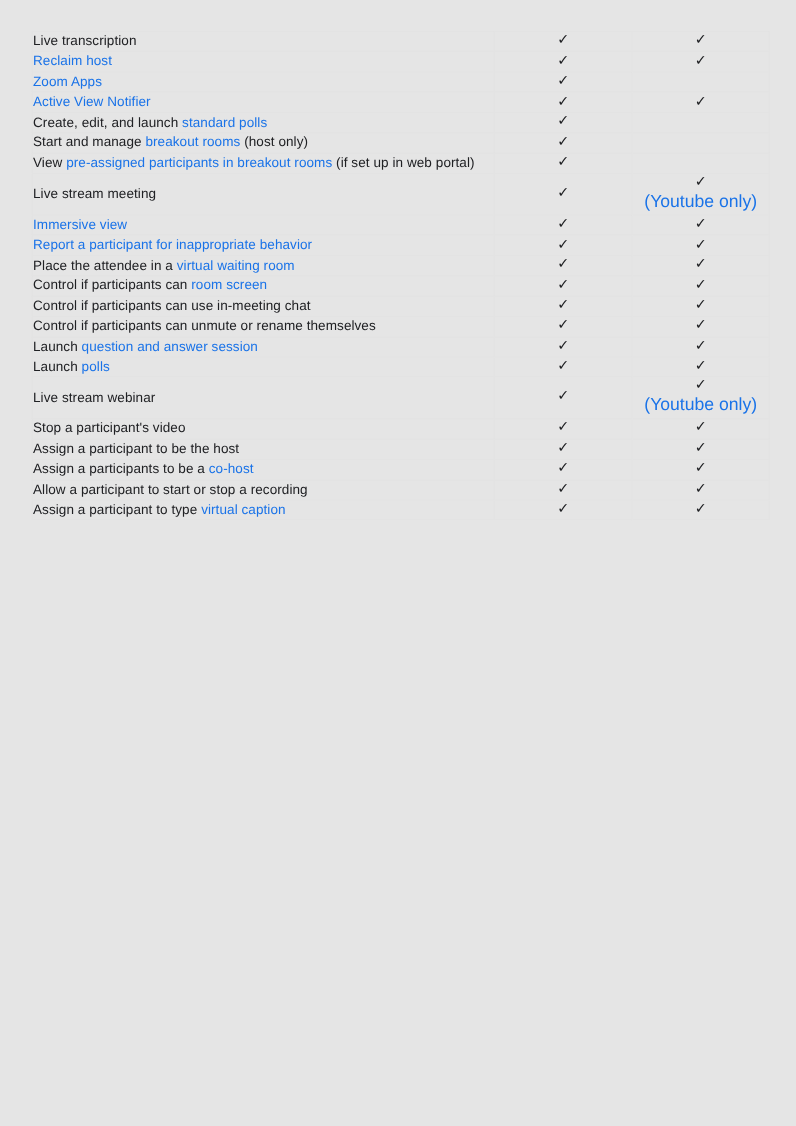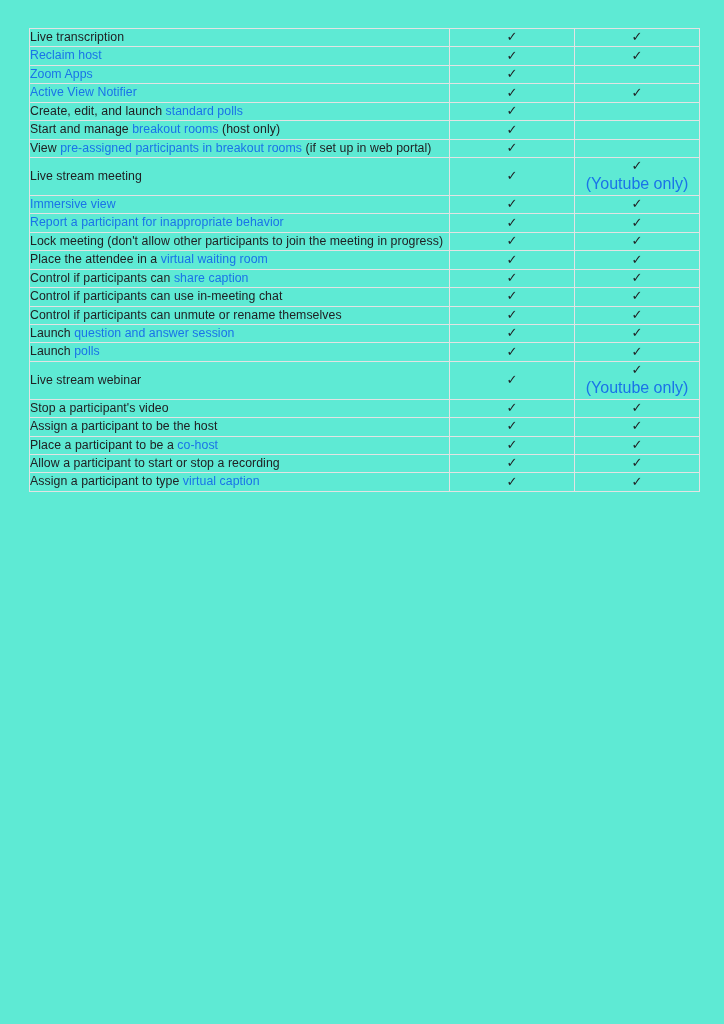--- a/index.html
+++ b/index.html
@@ -10,21 +10,21 @@
   body {
     width: 724px;
     height: 1024px;
     font-family: "Liberation Sans", sans-serif;
     -webkit-font-smoothing: antialiased;
   }
   .page {
     position: relative;
     width: 724px;
     height: 1024px;
-    background: #5eead4;
+    background: #e5e5e5;
     box-sizing: border-box;
   }
   .table-wrap {
     position: absolute;
     left: 29px;
     top: 28px;
     width: 667px;
   }
   table.feature-table {
     border-collapse: collapse;
@@ -168,39 +168,30 @@
           <tr>
             <td class="feature-cell"><span class="lnk">Report a participant for inappropriate behavior</span></td>
             <td class="check-cell">
               <span class="checkmark">✓</span>
             </td>
             <td class="check-cell-last">
               <span class="checkmark">✓</span>
             </td>
           </tr>
           <tr>
-            <td class="feature-cell"><span>Lock meeting (don't allow other participants to join the meeting in progress)</span></td>
-            <td class="check-cell">
-              <span class="checkmark">✓</span>
-            </td>
-            <td class="check-cell-last">
-              <span class="checkmark">✓</span>
-            </td>
-          </tr>
-          <tr>
             <td class="feature-cell"><span>Place the attendee in a </span><span class="lnk">virtual waiting room</span></td>
             <td class="check-cell">
               <span class="checkmark">✓</span>
             </td>
             <td class="check-cell-last">
               <span class="checkmark">✓</span>
             </td>
           </tr>
           <tr>
-            <td class="feature-cell"><span>Control if participants can </span><span class="lnk">share caption</span></td>
+            <td class="feature-cell"><span>Control if participants can </span><span class="lnk">room screen</span></td>
             <td class="check-cell">
               <span class="checkmark">✓</span>
             </td>
             <td class="check-cell-last">
               <span class="checkmark">✓</span>
             </td>
           </tr>
           <tr>
             <td class="feature-cell"><span>Control if participants can use in-meeting chat</span></td>
             <td class="check-cell">
@@ -259,21 +250,21 @@
           <tr>
             <td class="feature-cell"><span>Assign a participant to be the host</span></td>
             <td class="check-cell">
               <span class="checkmark">✓</span>
             </td>
             <td class="check-cell-last">
               <span class="checkmark">✓</span>
             </td>
           </tr>
           <tr>
-            <td class="feature-cell"><span>Place a participant to be a </span><span class="lnk">co-host</span></td>
+            <td class="feature-cell"><span>Assign a participants to be a </span><span class="lnk">co-host</span></td>
             <td class="check-cell">
               <span class="checkmark">✓</span>
             </td>
             <td class="check-cell-last">
               <span class="checkmark">✓</span>
             </td>
           </tr>
           <tr>
             <td class="feature-cell"><span>Allow a participant to start or stop a recording</span></td>
             <td class="check-cell">

